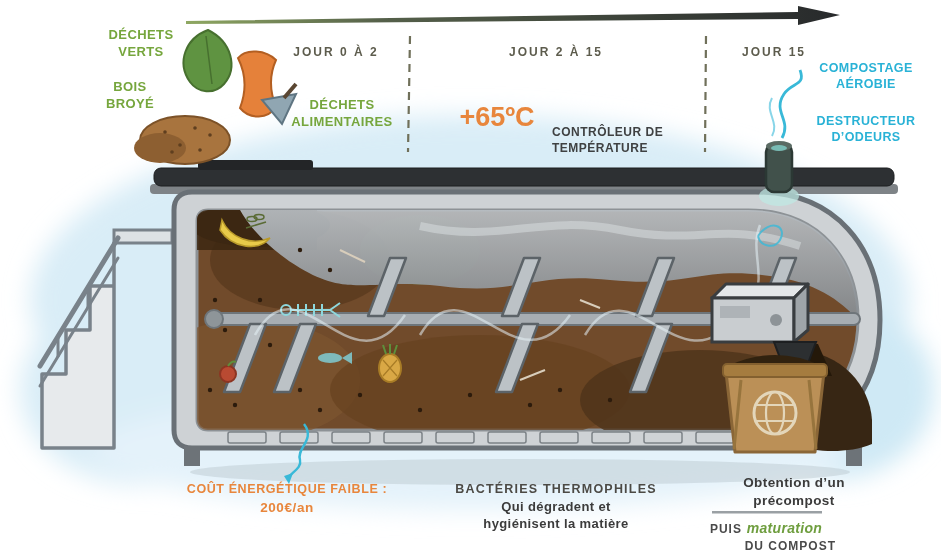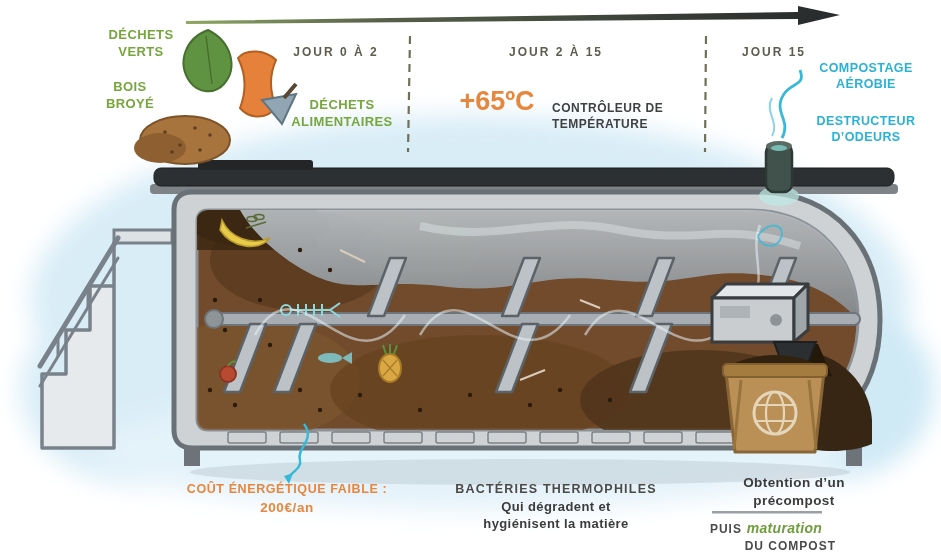--- a/index.html
+++ b/index.html
@@ -15,21 +15,21 @@
     white-space:normal;
   }
   .nowrap { white-space:nowrap; }
   .green  { color:#76a63d; font-size:13px; }
   .cyan   { color:#29b2d6; font-size:12.5px; }
   .orange { color:#e8863c; }
   .phase  { color:#5d5c4d; font-size:12px; font-weight:600; letter-spacing:2px; }
   .temp-value { font-size:27px; font-weight:800; letter-spacing:0; }
   .temp-label {
     position:absolute; text-align:left; font-weight:700; color:#3f4142;
-    font-size:12px; line-height:1.35; letter-spacing:.5px; width:135px;
+    font-size:12px; line-height:1.35; letter-spacing:.5px; width:135px;margin-top:24px;
   }
   .cost-title { font-size:12.5px; letter-spacing:.6px;text-align:center; }
   .cost-value { font-size:13.5px; letter-spacing:.6px; }
   .bact-title { color:#4c4a45; font-size:12.5px; letter-spacing:1.2px; font-weight:600; }
   .bact-desc  { color:#3b3b3b; font-size:13px; width:175px; }
   .precompost { color:#3b3b3b; font-size:13.5px; width:115px; font-weight:600; }
   .matur      { color:#4a4a4a; font-size:12px; letter-spacing:1px;text-align:right; }
   .matur-word { color:#6f9e3f; font-size:14px; font-style:italic; letter-spacing:.3px; }
 </style>
 </head>
@@ -254,21 +254,21 @@
   <div class="lbl green" style="left:141px; top:27px; width:80px;">DÉCHETS VERTS</div>
 
   <div class="lbl green" style="left:342px; top:97px; width:120px;">DÉCHETS ALIMENTAIRES</div>
 
   <div class="lbl green" style="left:130px; top:79px; width:62px;">BOIS BROYÉ</div>
 
   <div class="lbl phase nowrap" style="left:336px; top:45px;text-align:right;">JOUR 0 À 2</div>
   <div class="lbl phase nowrap" style="left:556px; top:45px;text-align:center;">JOUR 2 À 15</div>
   <div class="lbl phase nowrap" style="left:774px; top:45px;">JOUR 15</div>
 
-  <div class="lbl orange temp-value nowrap" style="left:497px; top:84px;">+65ºC</div>
+  <div class="lbl orange temp-value nowrap" style="left:497px; top:100px;">+65ºC</div>
   <div class="temp-label" style="left:552px; top:100px;">CONTRÔLEUR DE TEMPÉRATURE</div>
 
   <div class="lbl cyan" style="left:866px; top:60px; width:110px;">COMPOSTAGE AÉROBIE</div>
   <div class="lbl cyan" style="left:866px; top:113px; width:110px;">DESTRUCTEUR D’ODEURS</div>
 
   <div class="lbl orange cost-title nowrap" style="left:287px; top:481px;">COÛT ÉNERGÉTIQUE FAIBLE :</div>
   <div class="lbl orange cost-value nowrap" style="left:287px; top:499px;">200€/an</div>
 
   <div class="lbl bact-title nowrap" style="left:556px; top:481px;">BACTÉRIES THERMOPHILES</div>
   <div class="lbl bact-desc" style="left:556px; top:499px;">Qui dégradent et hygiénisent la matière</div>

